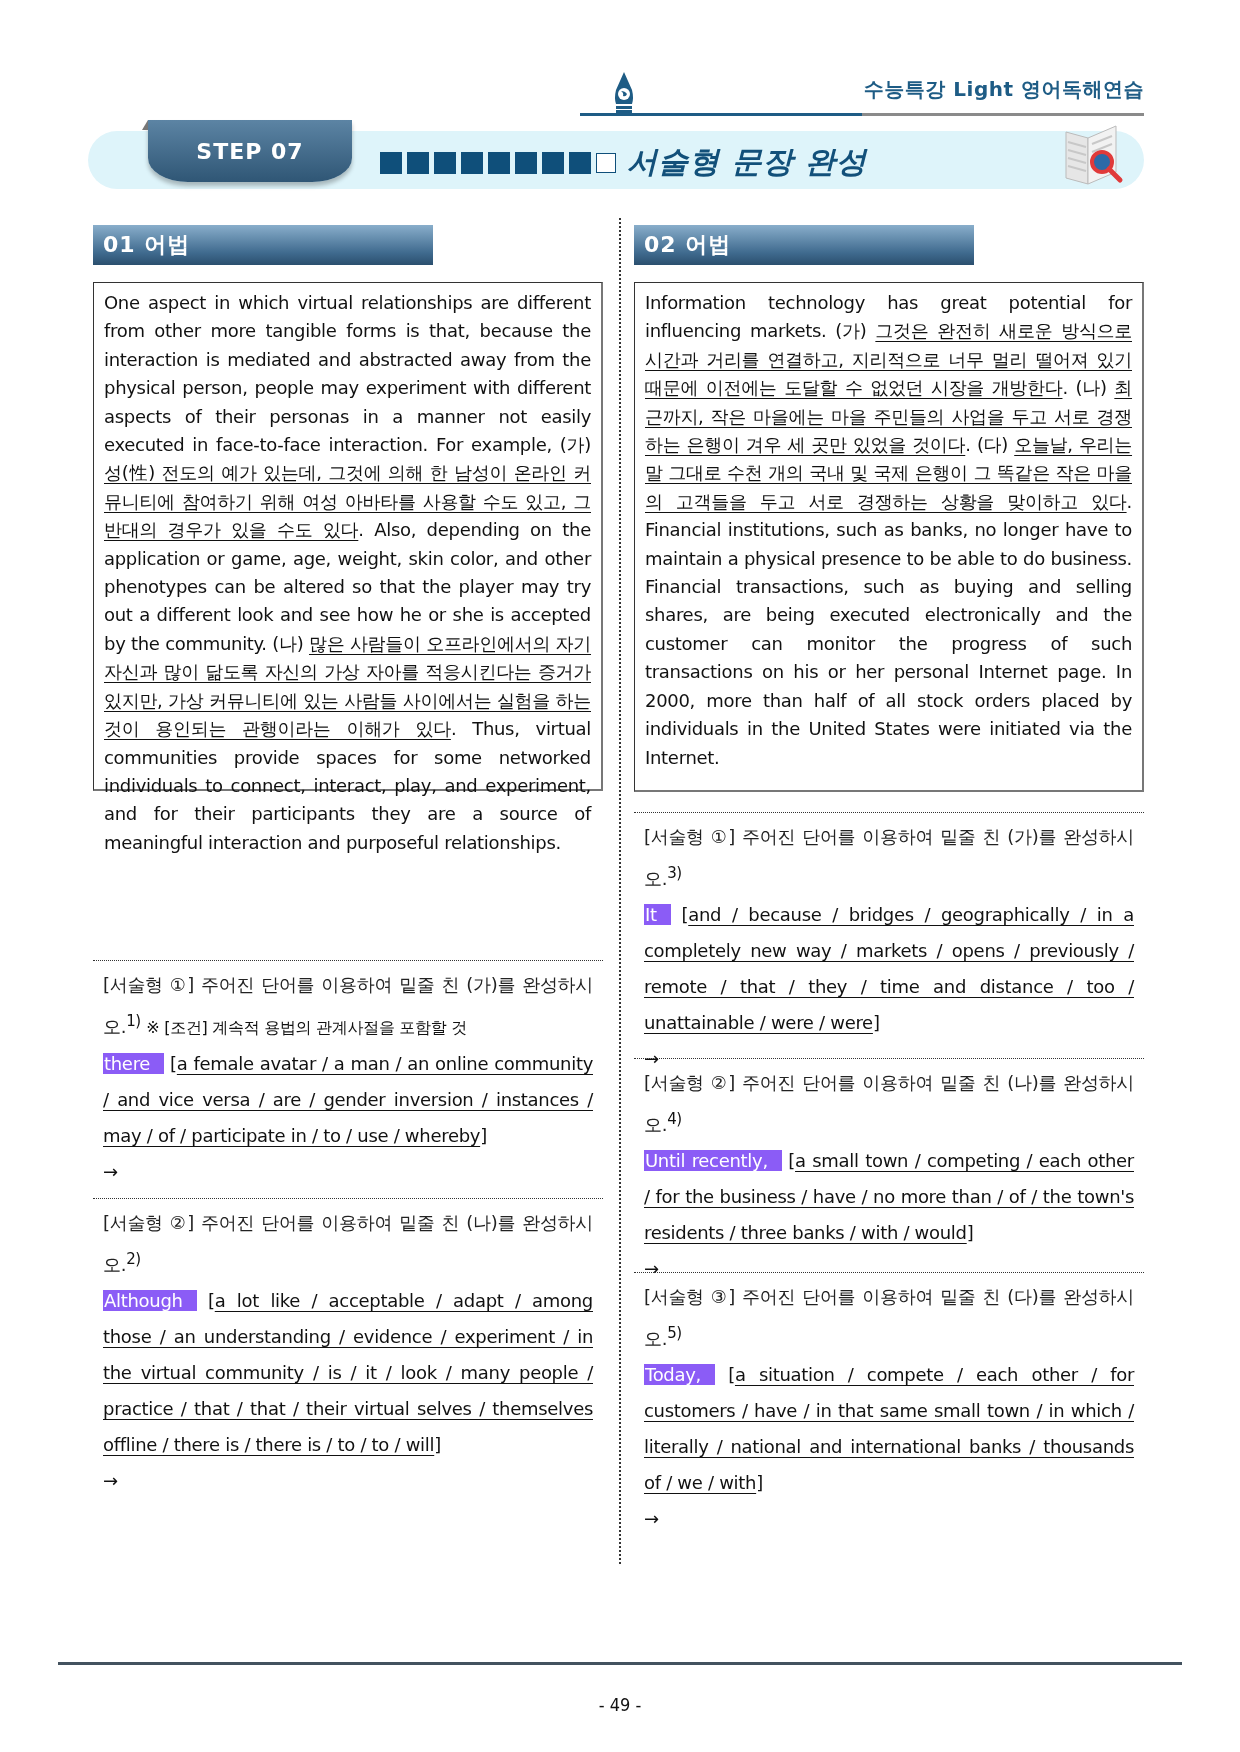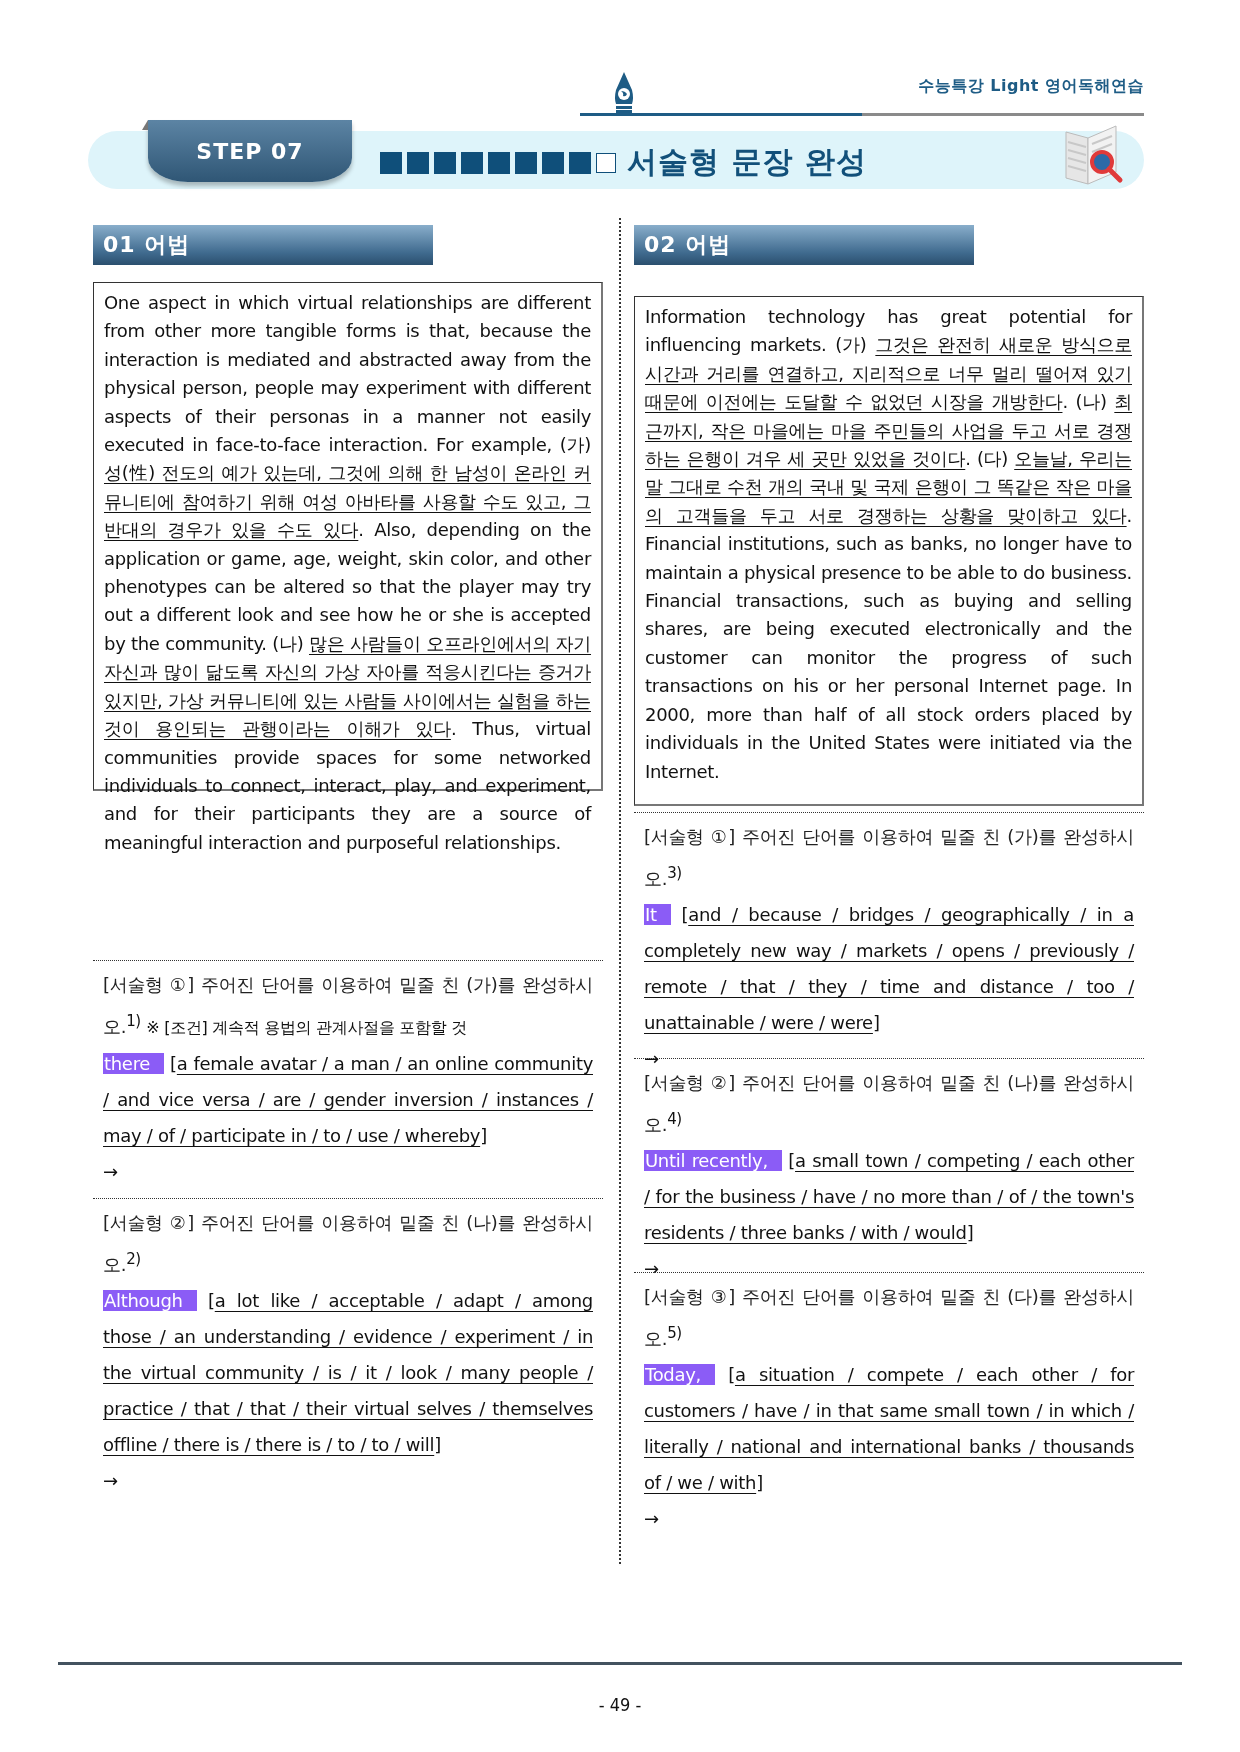--- a/index.html
+++ b/index.html
@@ -1,46 +1,46 @@
 <!DOCTYPE html>
 <html><head>
 <meta charset="utf-8">
 <style>
   * { box-sizing: border-box; margin: 0; padding: 0; }
   html, body { width: 1240px; height: 1752px; background: #ffffff; }
   body { position: relative; font-family: "DejaVu Sans", "Liberation Sans", sans-serif; color: #111; overflow: hidden; }
 
   
   .logo { position: absolute; left: 612px; top: 64px; width: 24px; height: 52px; }
-  .header-title { position: absolute; right: 96px; top: 76px; font-size: 16px; font-weight: bold; color: #1e5c85; letter-spacing: 0.5px; }
+  .header-title { position: absolute; right: 96px; top: 76px; font-size: 20px; font-weight: bold; color: #1e5c85; letter-spacing: 0.5px; }
   .header-rule { position: absolute; left: 580px; top: 113px; width: 564px; height: 3px; background: linear-gradient(to right, #1e5c85 0%, #1e5c85 50%, #8a8a8a 50%, #8a8a8a 100%); }
 
   .step-band { position: absolute; left: 88px; top: 131px; width: 1056px; height: 58px; background: #def4fa; border-radius: 29px; }
   .step-tab { position: absolute; left: 148px; top: 120px; width: 204px; height: 62px; background: linear-gradient(#5c84a4, #2f5675); border-radius: 0 0 40px 40px / 0 0 24px 24px; box-shadow: 0 4px 4px rgba(0,0,0,0.25); display: flex; align-items: center; justify-content: center; }
   .step-tab span { color: #fff; font-size: 22px; font-weight: bold; letter-spacing: 1px; }
   .step-tab::before { content: ""; position: absolute; left: -6px; top: 0; width: 0; height: 0; border-right: 6px solid #777; border-top: 10px solid transparent; }
 
   .section-title { position: absolute; left: 380px; top: 142px; display: flex; align-items: center; gap: 2px; }
   .sq { width: 22px; height: 22px; background: #0f4f7a; margin-right: 3px; }
   .sq.empty { background: #fff; border: 1.5px solid #0f4f7a; width: 20px; height: 20px; }
-  .section-title .title-text { font-size: 30px; font-weight: bold; color: #12507a; margin-left: 6px; letter-spacing: 1px; }
+  .section-title .title-text { font-size: 30px; font-weight: bold; color: #12507a; margin-left: 6px; letter-spacing: 1px; font-style: italic; }
 
   .newspaper-icon { position: absolute; left: 1058px; top: 122px; width: 70px; height: 66px; }
 
   
   .col-head { position: absolute; height: 40px; width: 340px; background: linear-gradient(#89aecb, #3f6a8e 70%, #2b4f6e); color: #fff; font-weight: bold; font-size: 22px; display: flex; align-items: center; padding-left: 10px; letter-spacing: 1px; }
   .col-head.left { left: 93px; top: 225px; }
   .col-head.right { left: 634px; top: 225px; }
 
   .divider { position: absolute; left: 619px; top: 218px; height: 1346px; border-left: 2px dotted #333; }
 
   
   .passage { position: absolute; border: 1.5px solid #333; border-right: 2px solid #777; border-bottom: 2px solid #777; padding: 6px 10px 6px 10px; font-size: 18px; line-height: 28.4px; text-align: justify; font-family: "DejaVu Sans", sans-serif; letter-spacing: -0.3px; }
   .passage.left { left: 93px; top: 282px; width: 510px; height: 509px; }
-  .passage.right { left: 634px; top: 296px; width: 510px; height: 510px; }
+  .passage.right { left: 634px; top: 282px; width: 510px; height: 510px; }
   .u { text-decoration: underline; text-underline-offset: 4px; }
   .lbl { font-weight: normal; }
 
   
   .question { position: absolute; width: 510px; border-top: 1.5px dotted #333; padding: 6px 10px; font-size: 18px; line-height: 36px; text-align: justify; letter-spacing: -0.3px; }
   .q-prompt { color: #222; }
   .q-cond { font-size: 16px; }
   .q-start { background: #8b5cf6; color: #fff; padding: 0 14px 0 1px; }
   .q-words { text-decoration: underline; text-underline-offset: 4px; }
   .q-arrow { display: block; }

